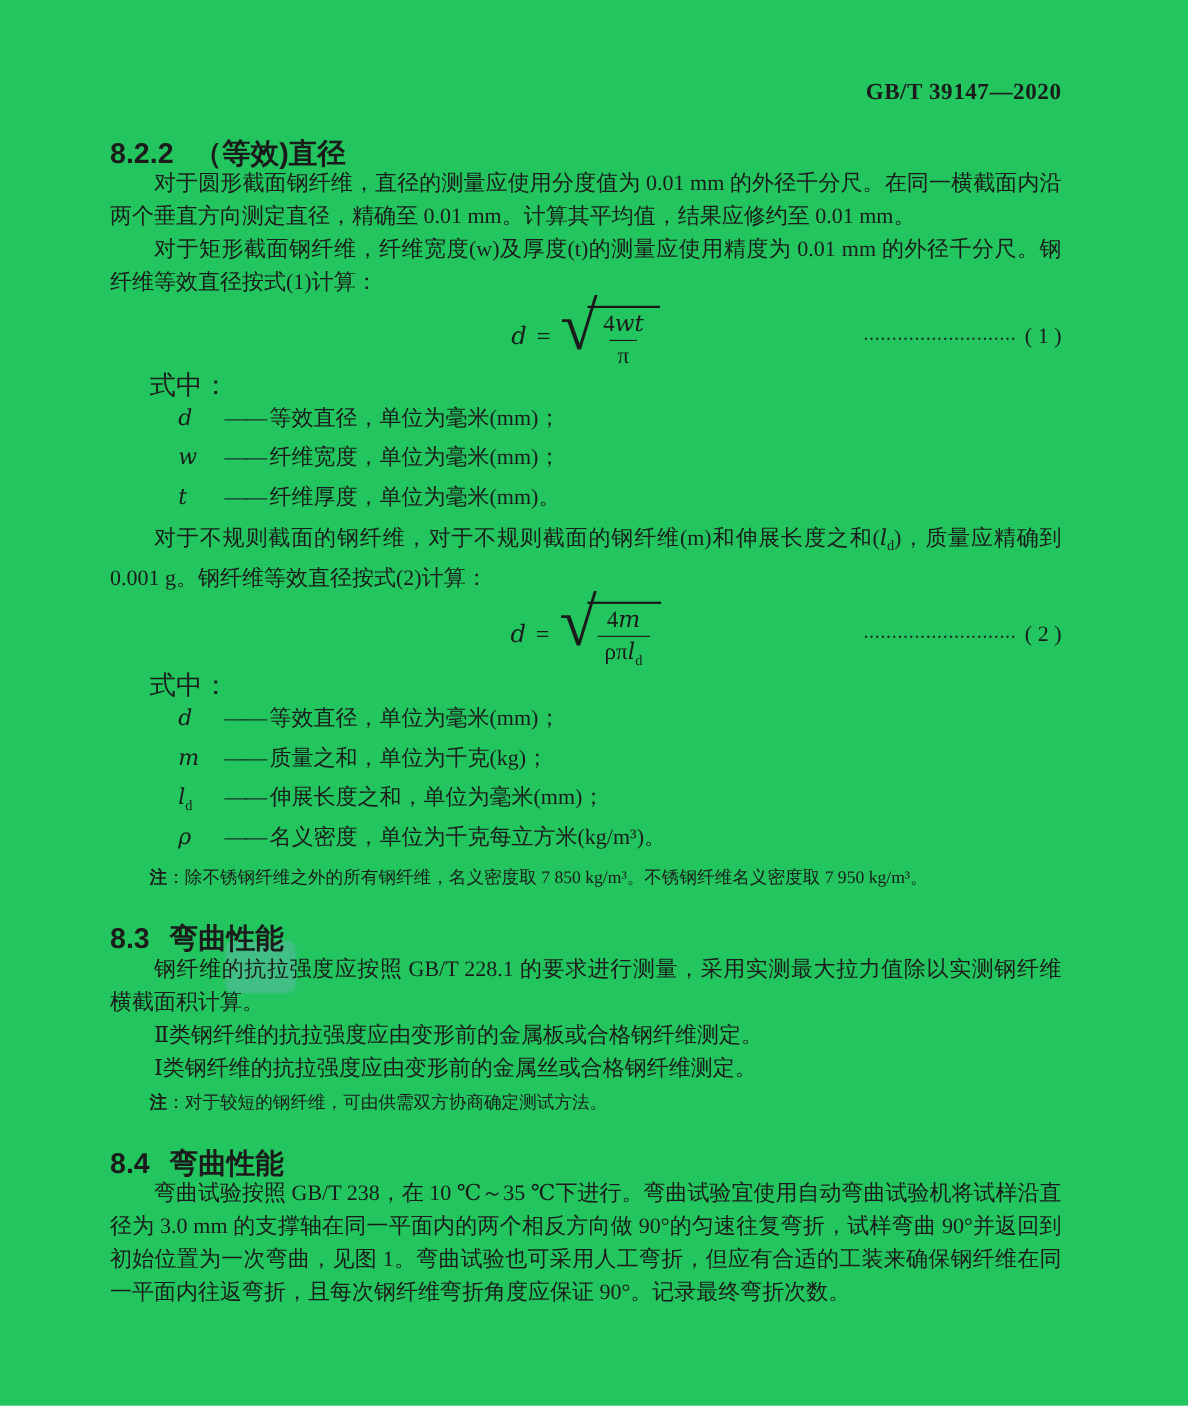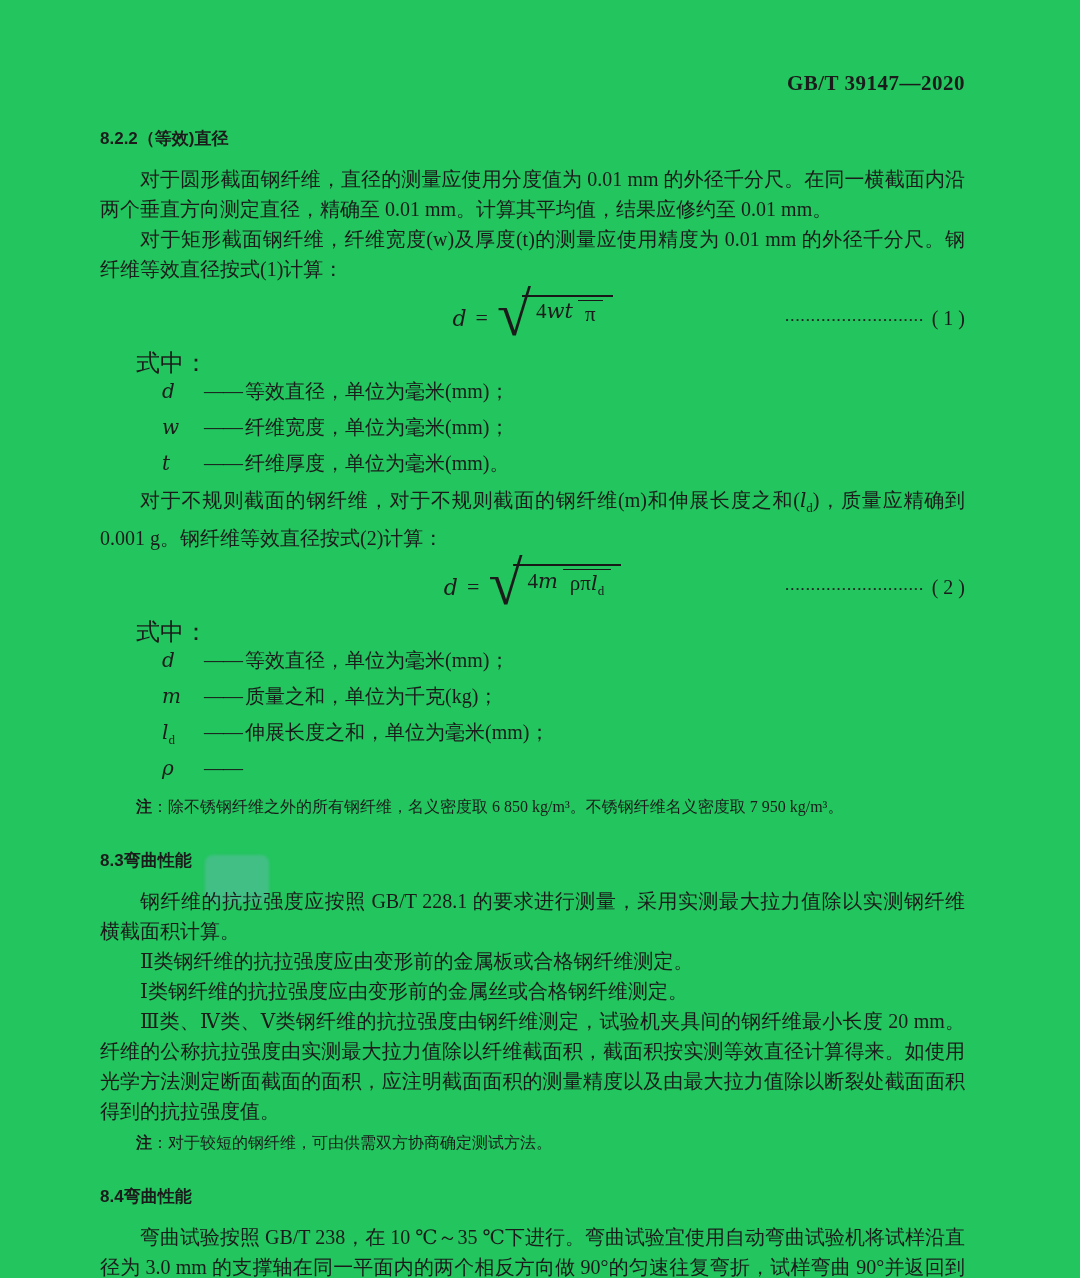--- a/index.html
+++ b/index.html
@@ -7,45 +7,45 @@
     width:1080px; height:1278px; background:#22c55e; position:relative;
     overflow:hidden; margin:0 auto; color:#1b1b1b;
     font-family:"Liberation Serif","DejaVu Serif",serif;
   }
   .content { padding:70px 115px 0 100px; position:relative; }
   .doc-header {
     text-align:right; font-weight:bold; font-size:21px; line-height:26px;
     letter-spacing:0.5px;
   }
   .sec-heading {
-    display:flex; align-items:baseline; 
+    display:flex; align-items:baseline; gap:18px;
     font-family:"Liberation Sans","DejaVu Sans",sans-serif;
-    font-weight:bold; font-size:17px; line-height:26px; margin-top:30px;
+    font-weight:bold; font-size:26px; line-height:26px; margin-top:30px;
   }
   .sec-heading.tight { }
   .body-para {
     margin:0; font-size:20px; line-height:30px; text-align:justify;
     text-indent:2em;
   }
-  .body-para.first { margin-top:12px; }
+  .body-para.first { }
   .formula-block {
     position:relative; margin:6px 0 4px; display:flex;
     justify-content:center; align-items:center; min-height:56px;
   }
   .formula-math { display:flex; align-items:center; font-size:22px; }
   .math-var { font-style:italic; font-family:"DejaVu Serif","Liberation Serif",serif; }
   .flhs { margin-right:9px; }
   .feq { margin-right:9px; }
   .sqrt { display:flex; align-items:flex-start; }
   .rad-sign {
     font-size:62px; line-height:56px; display:block;
     margin-top:-9px; margin-right:-9px; font-style:normal;
   }
   .radicand { border-top:2px solid #181818; padding:3px 10px 0 9px; }
-  .frac { display:flex; flex-direction:row; align-items:center; font-size:21px; line-height:1.08; }
+  .frac { display:flex; flex-direction:column; align-items:center; font-size:21px; line-height:1.08; }
   .frac-num { padding:0 5px 3px; }
   .frac-den { border-top:1.8px solid #181818; padding:2px 7px 0; }
   .sub-s { font-size:13px; }
   .formula-ref {
     position:absolute; right:0; top:50%; transform:translateY(-50%);
     display:flex; align-items:center; gap:7px; font-size:20px; white-space:nowrap;
   }
   .dots { font-size:9px; letter-spacing:2px; color:#222; position:relative; top:1px; }
   .where-intro { margin-left:36px; font-size:24px; line-height:27px; }
   .def-item { margin-left:62px; font-size:20px; line-height:29px; display:flex; align-items:baseline; }
@@ -148,32 +148,32 @@
       <span class="def-text">质量之和，单位为千克(kg)；</span>
     </div>
     <div class="def-item">
       <span class="def-sym"><span class="math-var">l</span><sub class="sub-s">d</sub></span>
       <span class="def-dash">——</span>
       <span class="def-text">伸展长度之和，单位为毫米(mm)；</span>
     </div>
     <div class="def-item">
       <span class="def-sym"><span class="math-var">ρ</span><sub class="sub-s"></sub></span>
       <span class="def-dash">——</span>
+      <span class="def-text">名义密度，单位为千克每立方米(kg/m³)。</span>
     </div>
 
-    <div class="note-line"><span class="note-label">注</span><span>：除不锈钢纤维之外的所有钢纤维，名义密度取 6 850 kg/m³。不锈钢纤维名义密度取 7 950 kg/m³。</span></div>
+    <div class="note-line"><span class="note-label">注</span><span>：除不锈钢纤维之外的所有钢纤维，名义密度取 7 850 kg/m³。不锈钢纤维名义密度取 7 950 kg/m³。</span></div>
 
     <div class="sec-heading tight">
       <span>8.3</span>
       <span>弯曲性能</span>
     </div>
     <p class="body-para first">钢纤维的抗拉强度应按照 GB/T 228.1 的要求进行测量，采用实测最大拉力值除以实测钢纤维横截面积计算。</p>
     <p class="body-para">Ⅱ类钢纤维的抗拉强度应由变形前的金属板或合格钢纤维测定。</p>
     <p class="body-para">Ⅰ类钢纤维的抗拉强度应由变形前的金属丝或合格钢纤维测定。</p>
-    <p class="body-para">Ⅲ类、Ⅳ类、Ⅴ类钢纤维的抗拉强度由钢纤维测定，试验机夹具间的钢纤维最小长度 20 mm。纤维的公称抗拉强度由实测最大拉力值除以纤维截面积，截面积按实测等效直径计算得来。如使用光学方法测定断面截面的面积，应注明截面面积的测量精度以及由最大拉力值除以断裂处截面面积得到的抗拉强度值。</p>
     <div class="note-line"><span class="note-label">注</span><span>：对于较短的钢纤维，可由供需双方协商确定测试方法。</span></div>
 
     <div class="sec-heading tight">
       <span>8.4</span>
       <span>弯曲性能</span>
     </div>
     <p class="body-para first">弯曲试验按照 GB/T 238，在 10 ℃～35 ℃下进行。弯曲试验宜使用自动弯曲试验机将试样沿直径为 3.0 mm 的支撑轴在同一平面内的两个相反方向做 90°的匀速往复弯折，试样弯曲 90°并返回到初始位置为一次弯曲，见图 1。弯曲试验也可采用人工弯折，但应有合适的工装来确保钢纤维在同一平面内往返弯折，且每次钢纤维弯折角度应保证 90°。记录最终弯折次数。</p>
 
   </div>
 </div>

